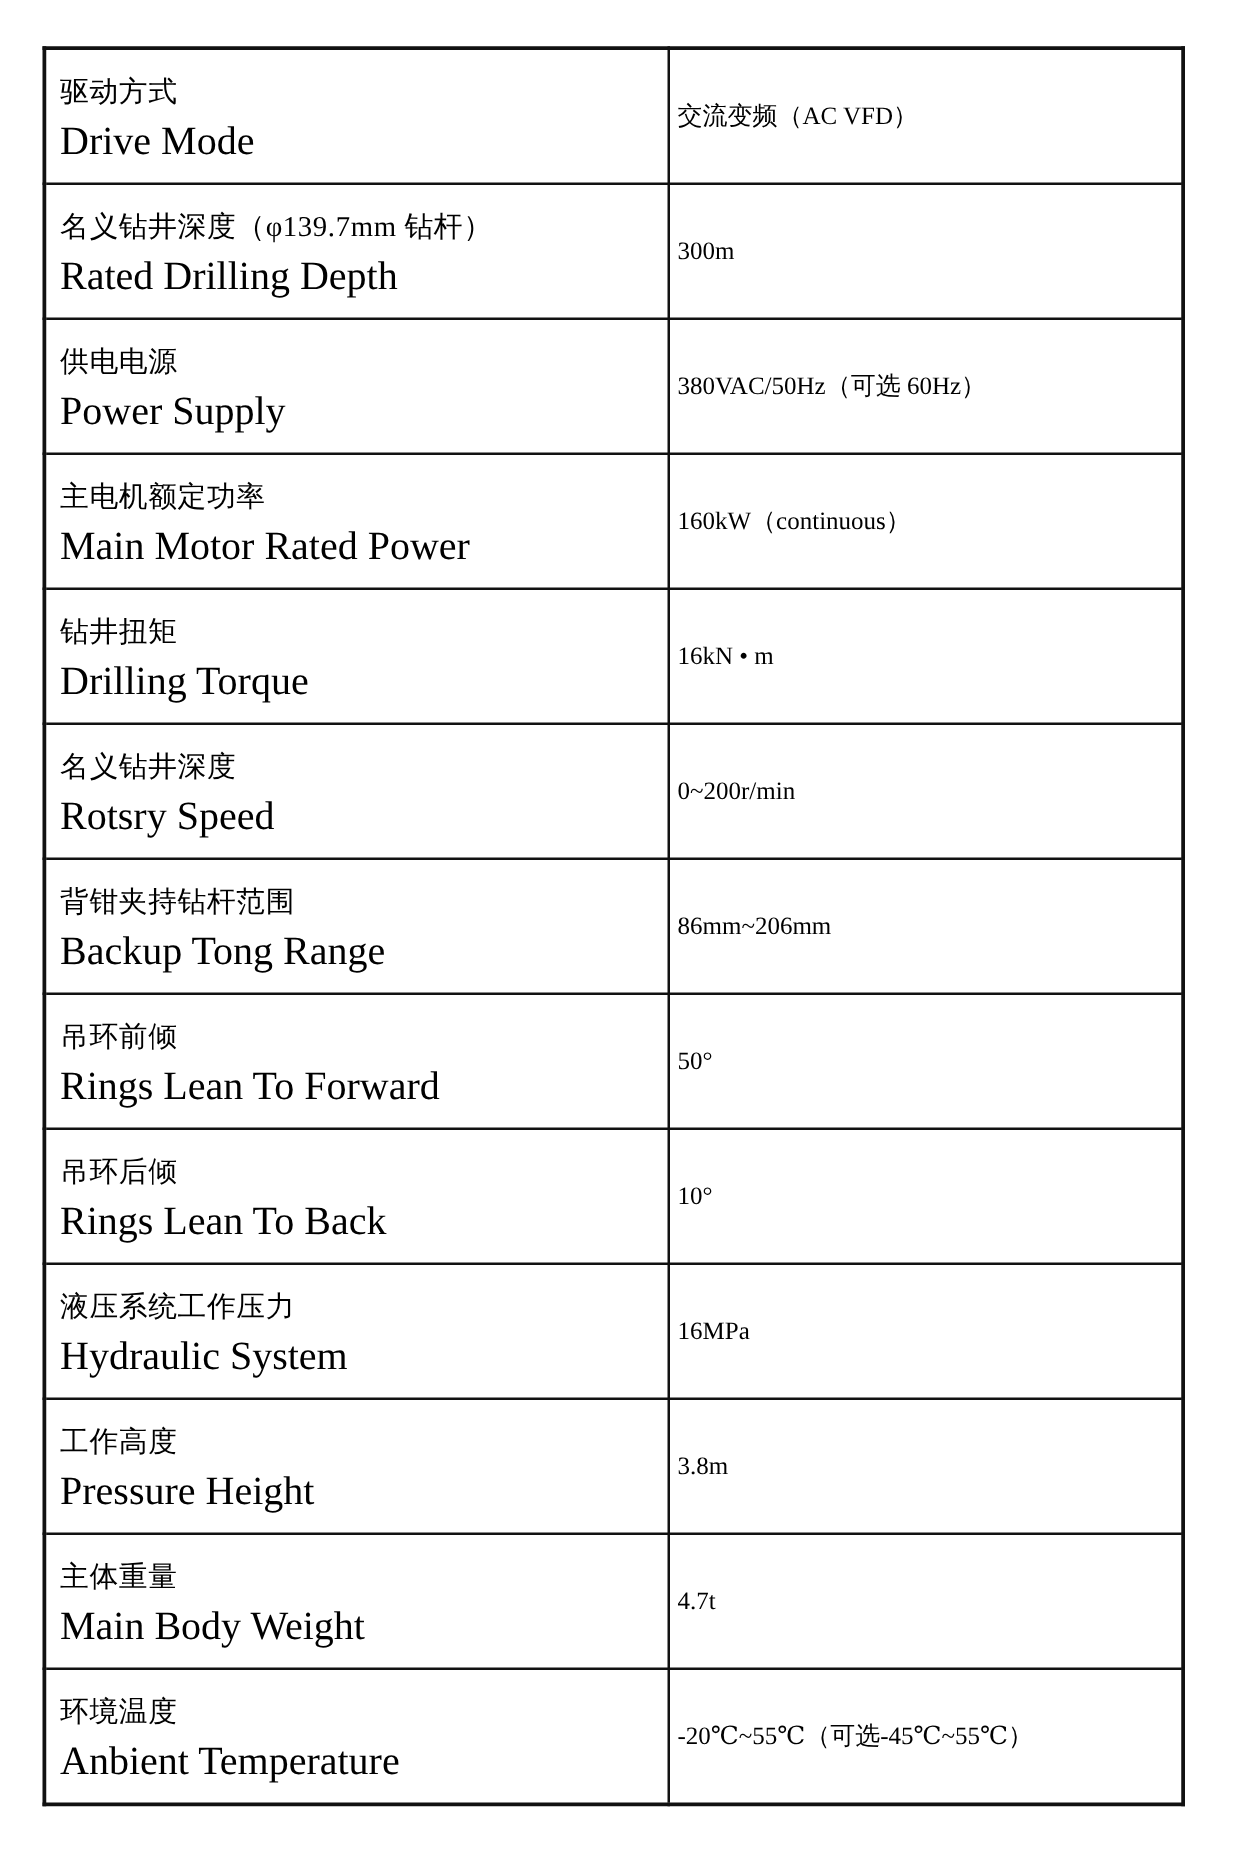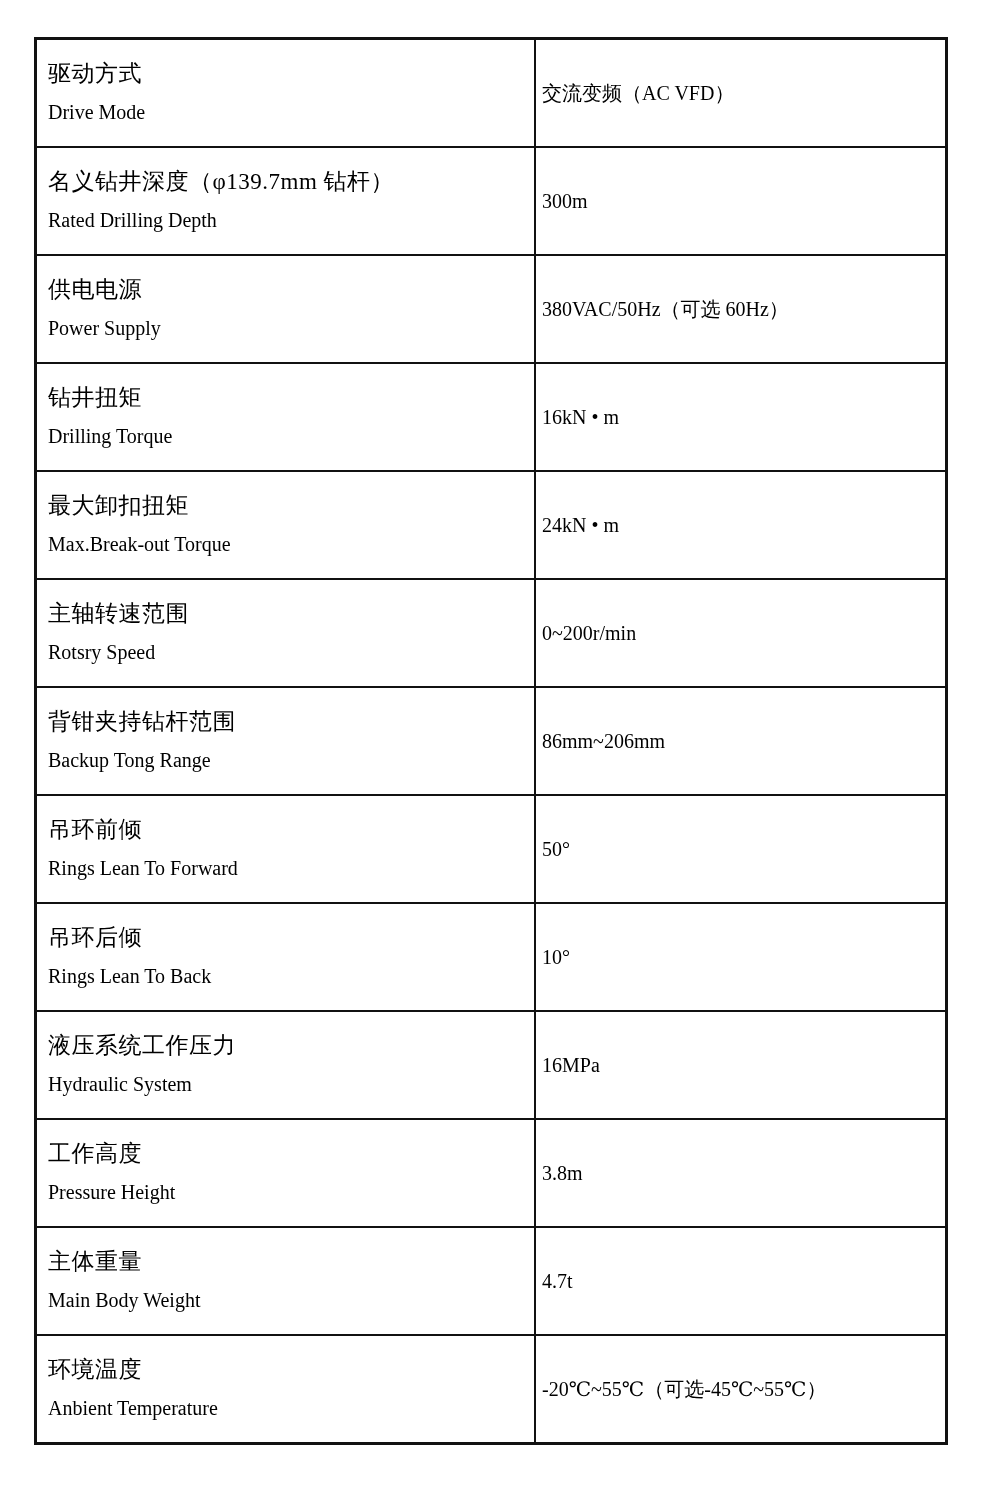--- a/index.html
+++ b/index.html
@@ -41,21 +41,21 @@
     padding: 3px 8px 3px 11px;
     vertical-align: middle;
   }
   .label-zh {
     font-size: 23px;
     line-height: 38px;
     white-space: nowrap;
     letter-spacing: 0.5px;
   }
   .label-en {
-    font-size: 20px;
+    font-size: 32px;
     line-height: 38px;
     white-space: nowrap;
   }
   .spec-table td.value-cell {
     font-size: 20px;
     line-height: 30px;
     padding: 3px 6px;
   }
 </style>
 </head>
@@ -83,40 +83,40 @@
 
 
       <tr>
         <td class="label-cell">
           <div class="label-zh">供电电源</div>
           <div class="label-en">Power Supply</div>
         </td>
         <td class="value-cell">380VAC/50Hz（可选 60Hz）</td>
       </tr>
 
+      <tr>
+        <td class="label-cell">
+          <div class="label-zh">主电机额定功率</div>
+          <div class="label-en">Main Motor Rated Power</div>
+        </td>
+        <td class="value-cell">160kW（continuous）</td>
+      </tr>
 
       <tr>
         <td class="label-cell">
           <div class="label-zh">钻井扭矩</div>
           <div class="label-en">Drilling Torque</div>
         </td>
         <td class="value-cell">16kN • m</td>
       </tr>
 
-      <tr>
-        <td class="label-cell">
-          <div class="label-zh">最大卸扣扭矩</div>
-          <div class="label-en">Max.Break-out Torque</div>
-        </td>
-        <td class="value-cell">24kN • m</td>
-      </tr>
 
       <tr>
         <td class="label-cell">
-          <div class="label-zh">主轴转速范围</div>
+          <div class="label-zh">名义钻井深度</div>
           <div class="label-en">Rotsry Speed</div>
         </td>
         <td class="value-cell">0~200r/min</td>
       </tr>
 
       <tr>
         <td class="label-cell">
           <div class="label-zh">背钳夹持钻杆范围</div>
           <div class="label-en">Backup Tong Range</div>
         </td>

